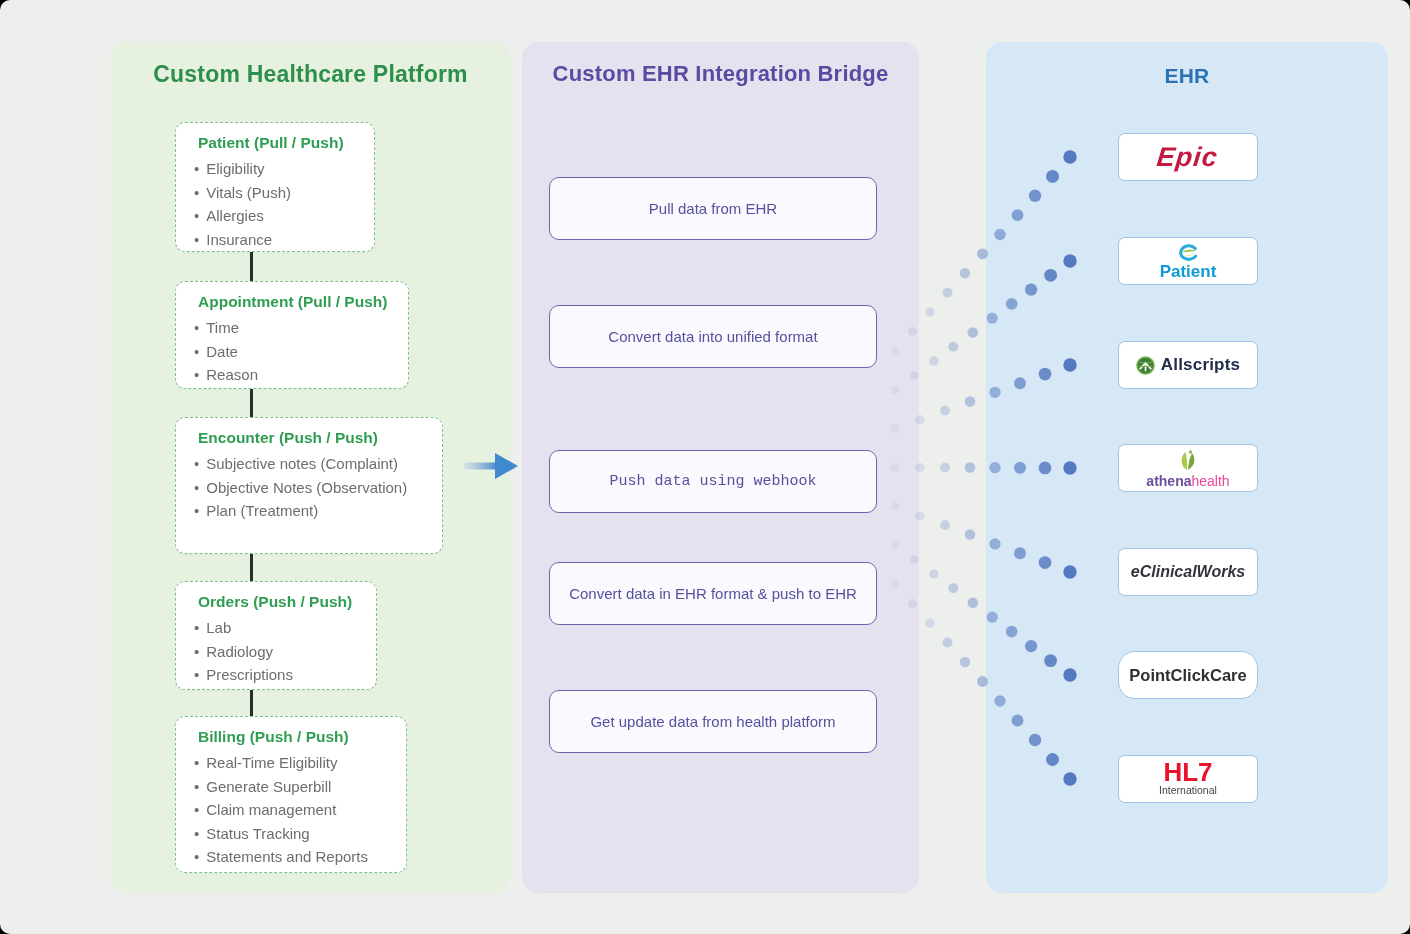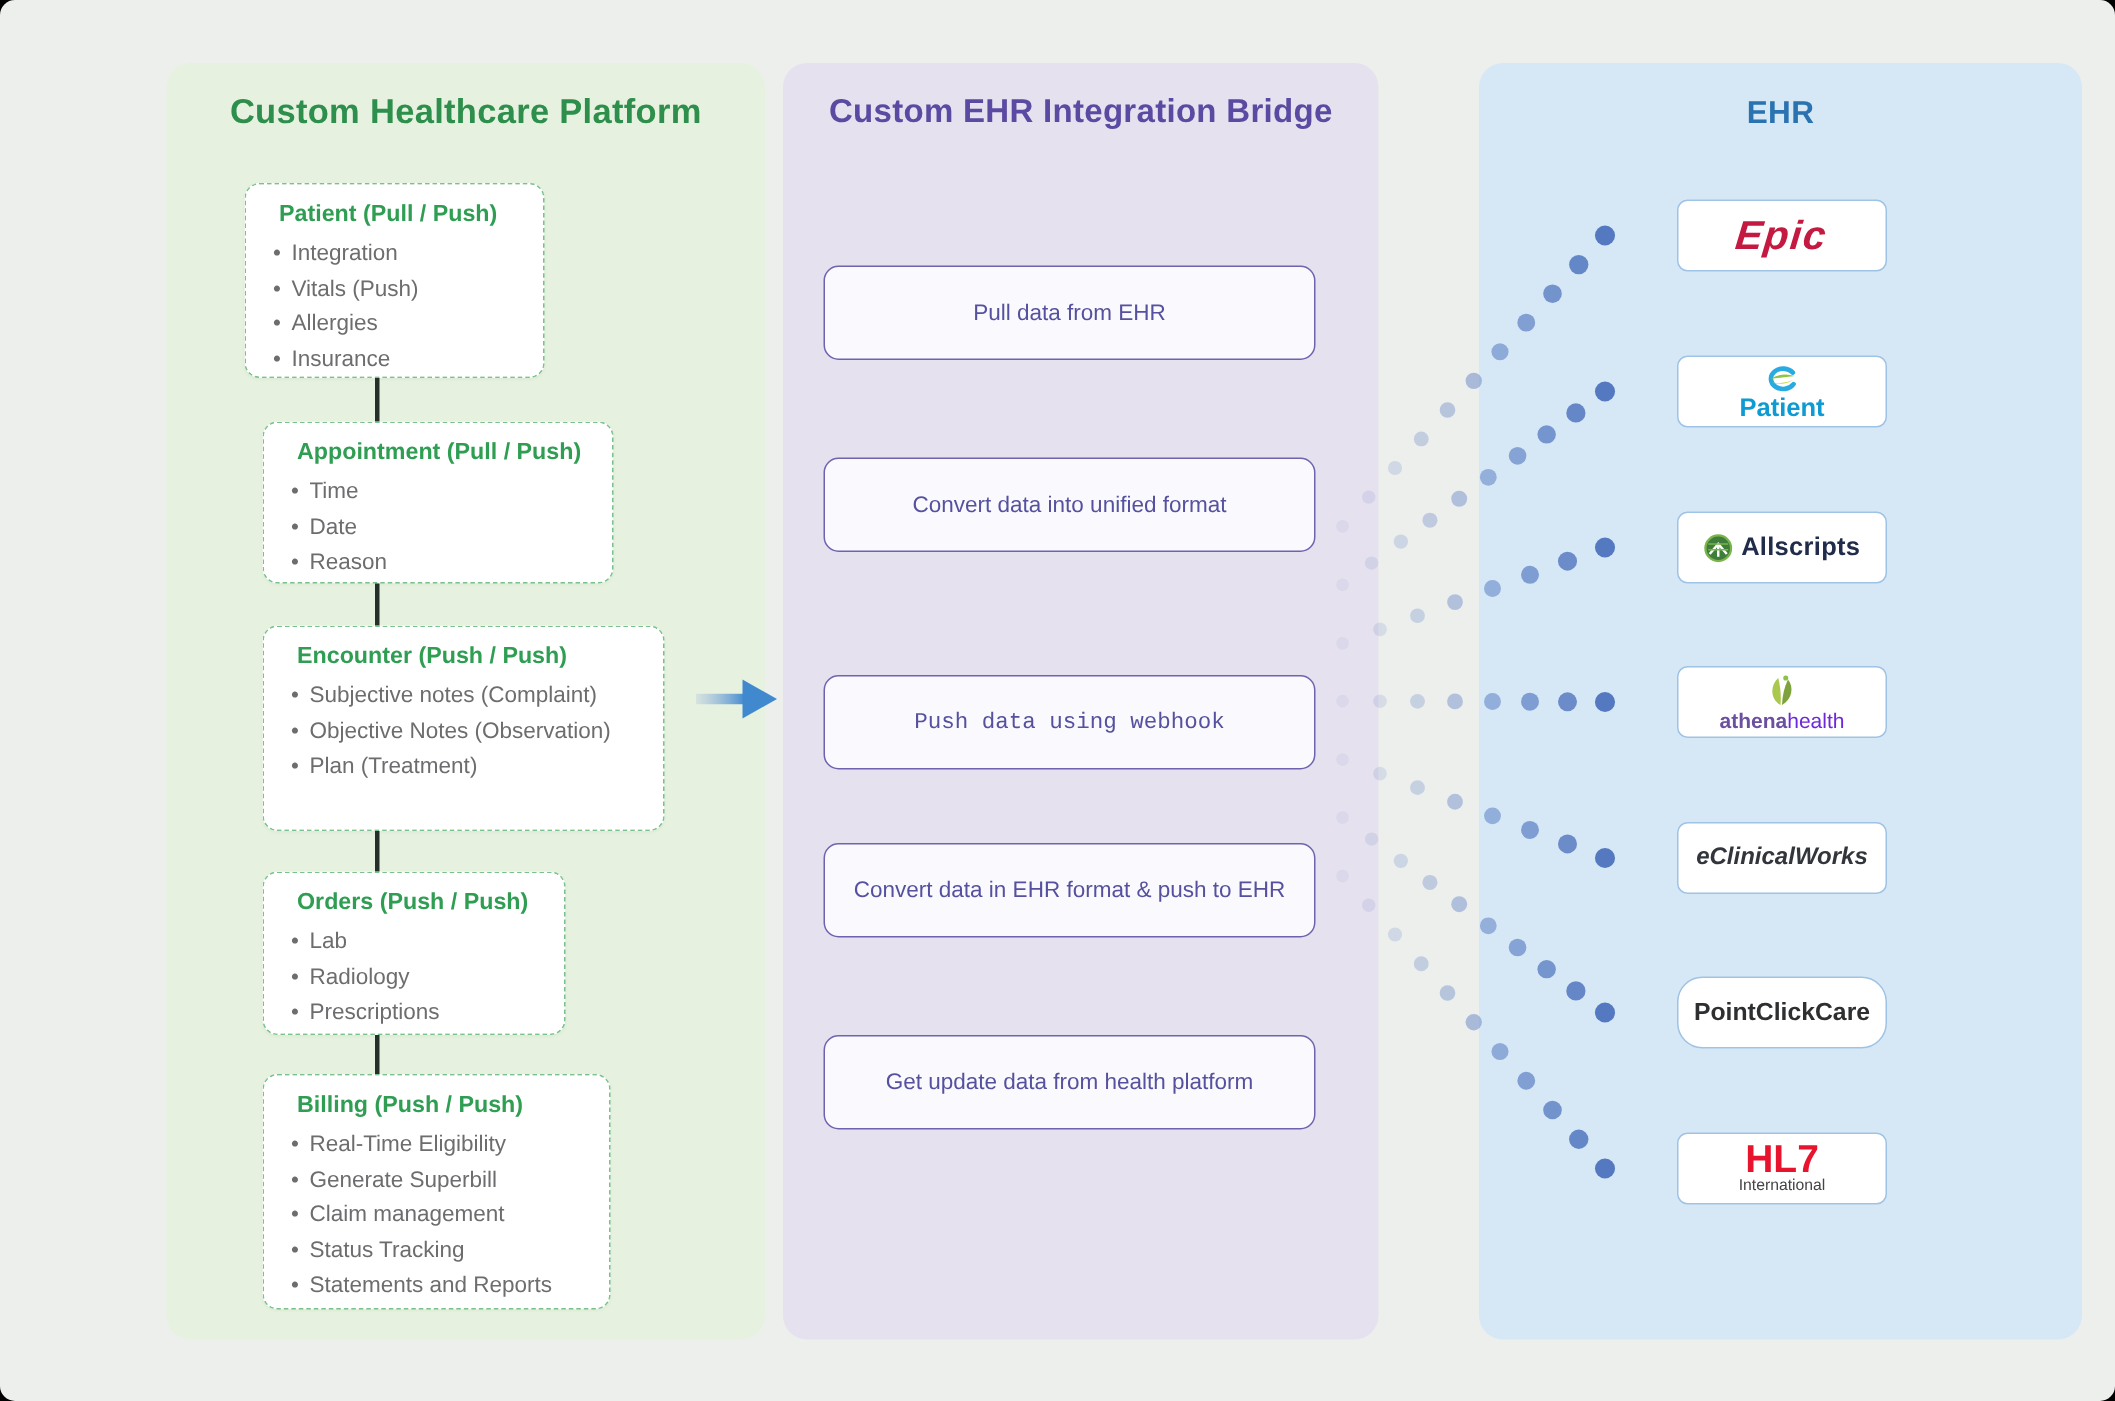--- a/index.html
+++ b/index.html
@@ -46,39 +46,39 @@
     background:#fff;border:1.5px solid #9fc3e4;border-radius:7px;
     display:flex;flex-direction:column;align-items:center;justify-content:center;
     overflow:hidden;
   }
   .logo-epic{font-size:27px;font-weight:800;font-style:italic;color:#c41a41;letter-spacing:1px;transform:skewX(-6deg);}
   .logo-cerner-text{font-size:17px;font-weight:800;color:#0e9ad2;line-height:1;margin-top:1px;}
   .logo-row{display:flex;align-items:center;gap:6px;}
   .logo-allscripts-text{font-size:17px;font-weight:600;color:#202c4a;letter-spacing:.2px;}
   .logo-athena-line{line-height:1;margin-top:1px;}
   .logo-athena-a{font-size:14px;font-weight:700;color:#6b509f;}
-  .logo-athena-h{font-size:14px;font-weight:400;color:#6d28d9;}
+  .logo-athena-h{font-size:14px;font-weight:400;color:#ec4899;}
   .logo-ecw{font-size:16px;font-weight:600;font-style:italic;color:#32353b;}
   .logo-pcc{font-size:16.5px;font-weight:700;color:#2d2f31;}
   .logo-hl7{font-size:26px;font-weight:800;color:#e8132c;line-height:.9;}
   .logo-hl7-sub{font-size:10.5px;color:#454545;line-height:1.2;}
 
   .overlay{position:absolute;left:0;top:0;pointer-events:none;}
 </style>
 </head>
 <body>
 
 <div class="canvas">
 
   <section class="panel panel-green">
     <h1>Custom Healthcare Platform</h1>
     <div id="platform-boxes">
-        <div class="pf-box" style="top: 80px; left: 52px; width: 200px; height: 130px;">
+        <div class="pf-box" style="top: 80px; left: 64px; width: 200px; height: 130px;">
           <div class="bx-title">Patient (Pull / Push)</div>
-          <div class="pf-item">Integration</div>
+          <div class="pf-item">Eligibility</div>
           <div class="pf-item">Vitals (Push)</div>
           <div class="pf-item">Allergies</div>
           <div class="pf-item">Insurance</div>
         </div>
         <div class="pf-box" style="top: 239px; left: 64px; width: 234px; height: 108px;">
           <div class="bx-title">Appointment (Pull / Push)</div>
           <div class="pf-item">Time</div>
           <div class="pf-item">Date</div>
           <div class="pf-item">Reason</div>
         </div>

